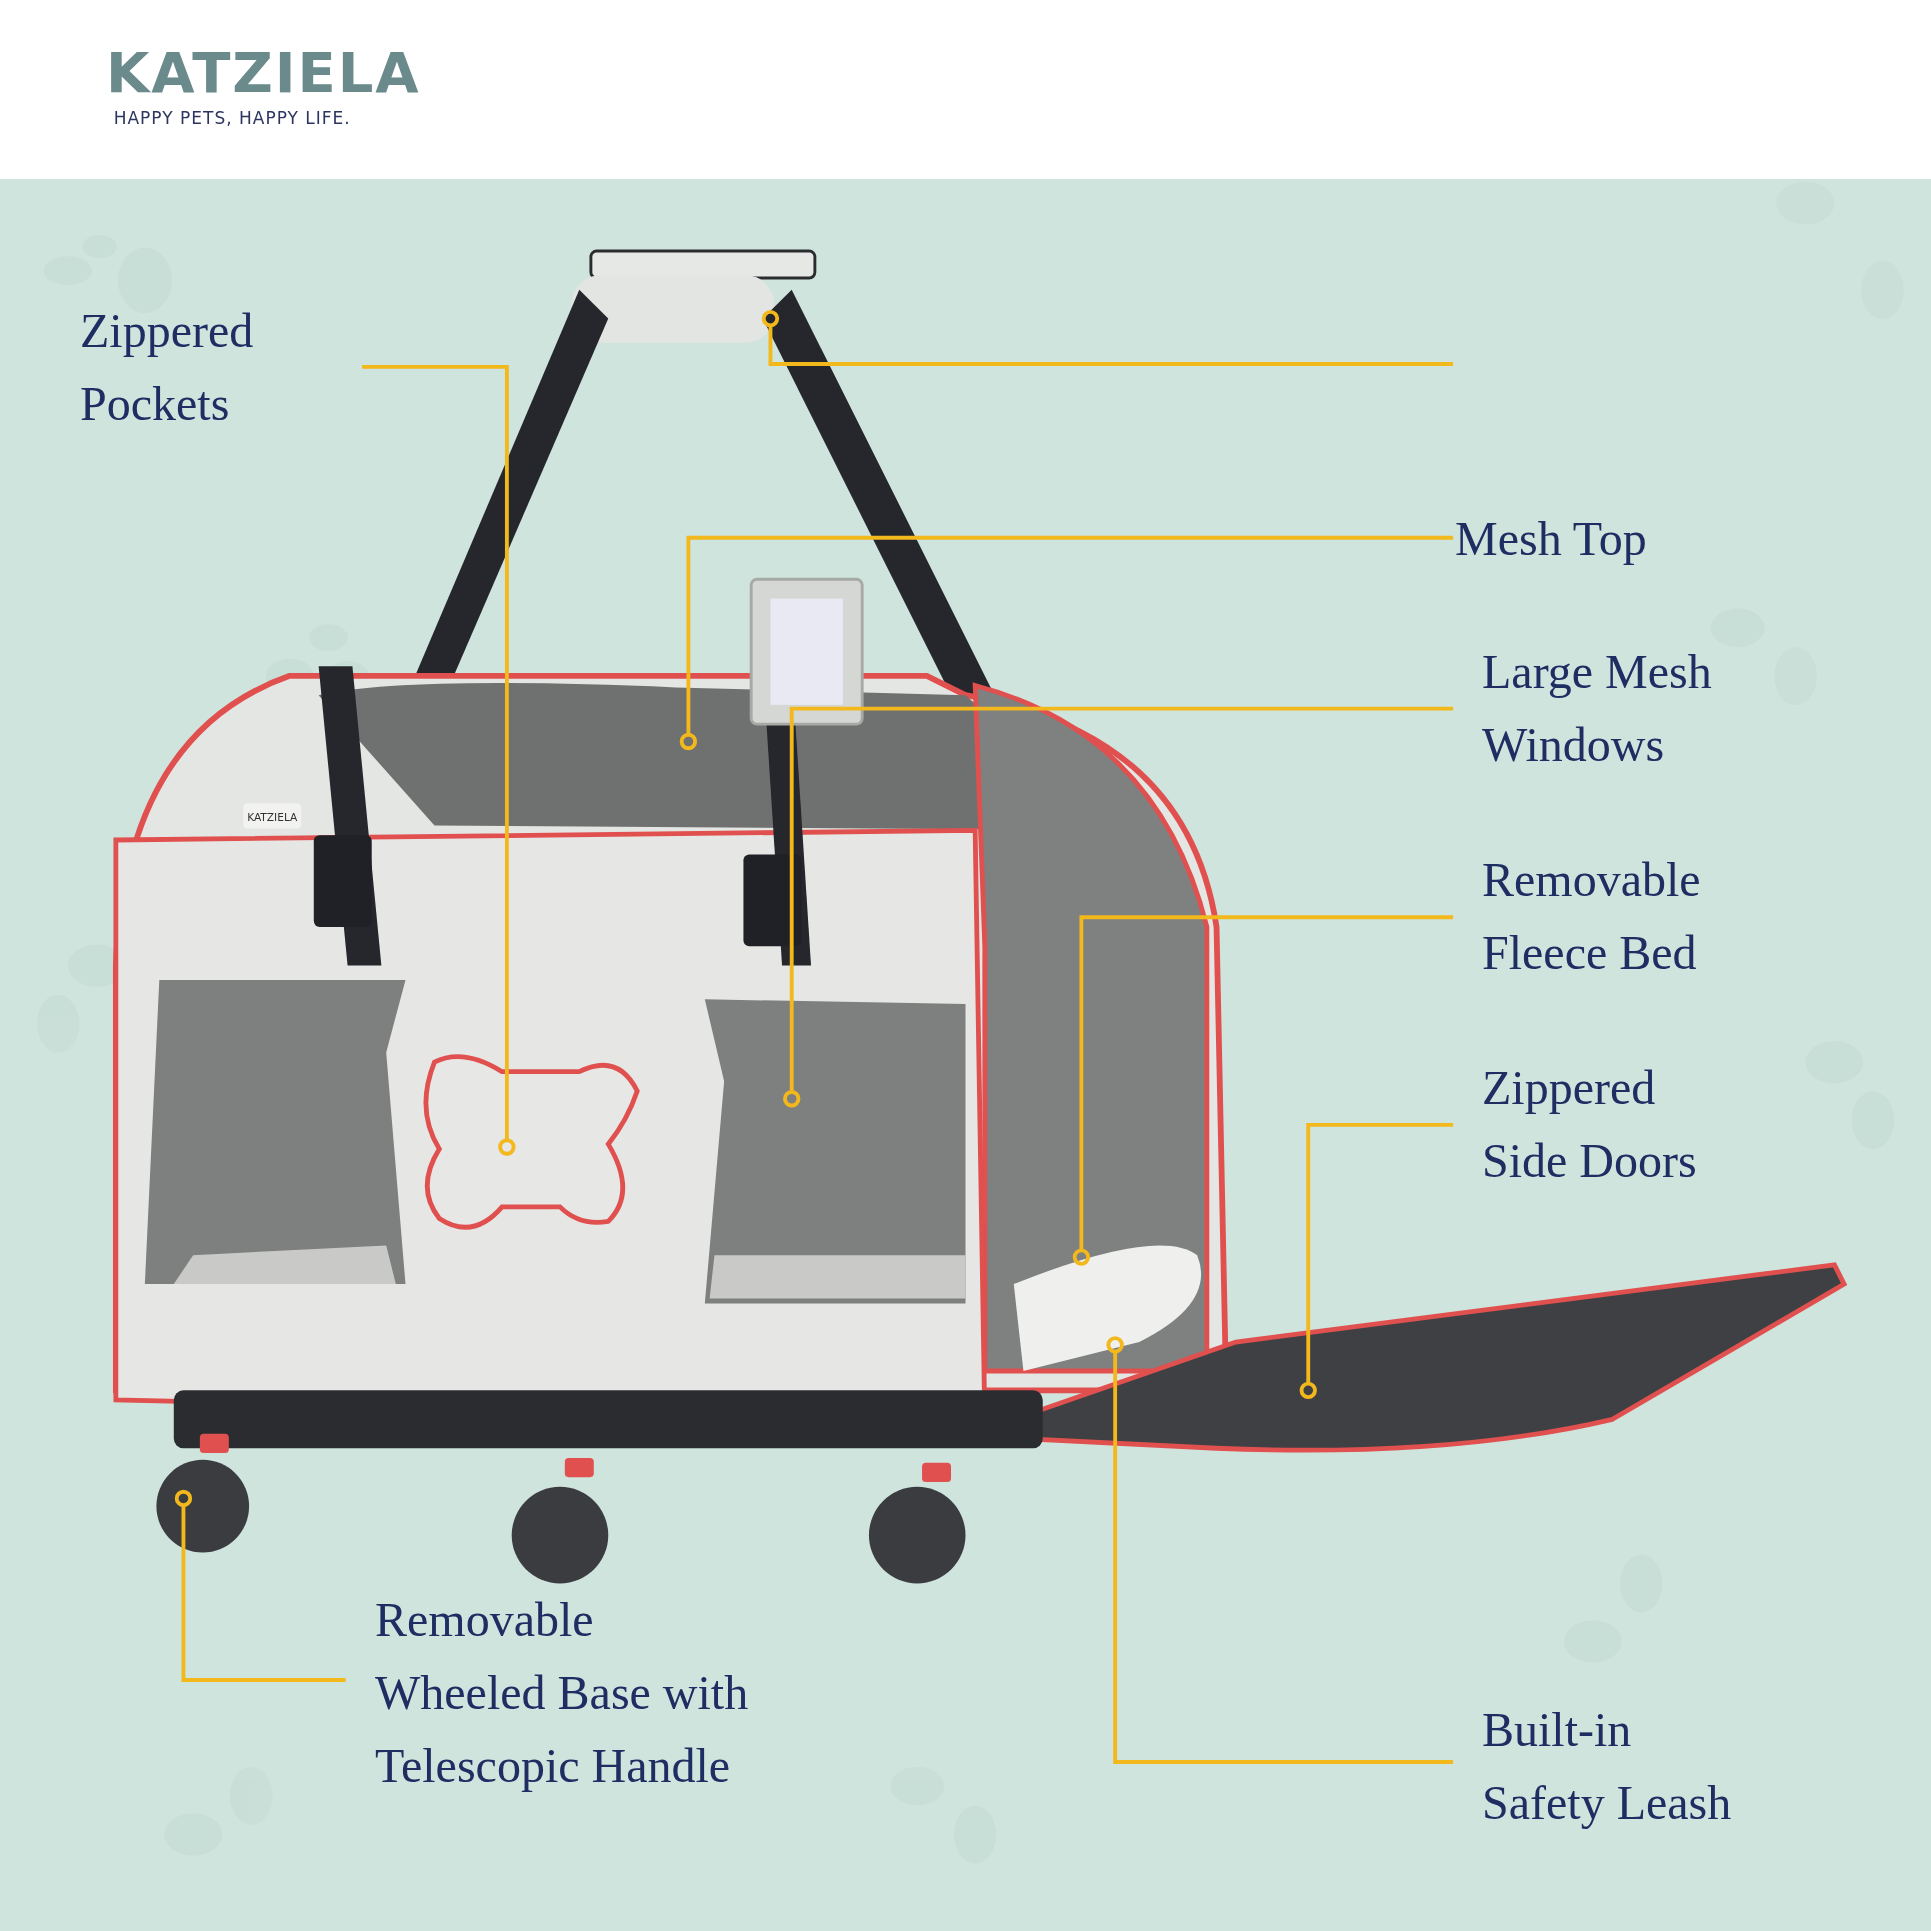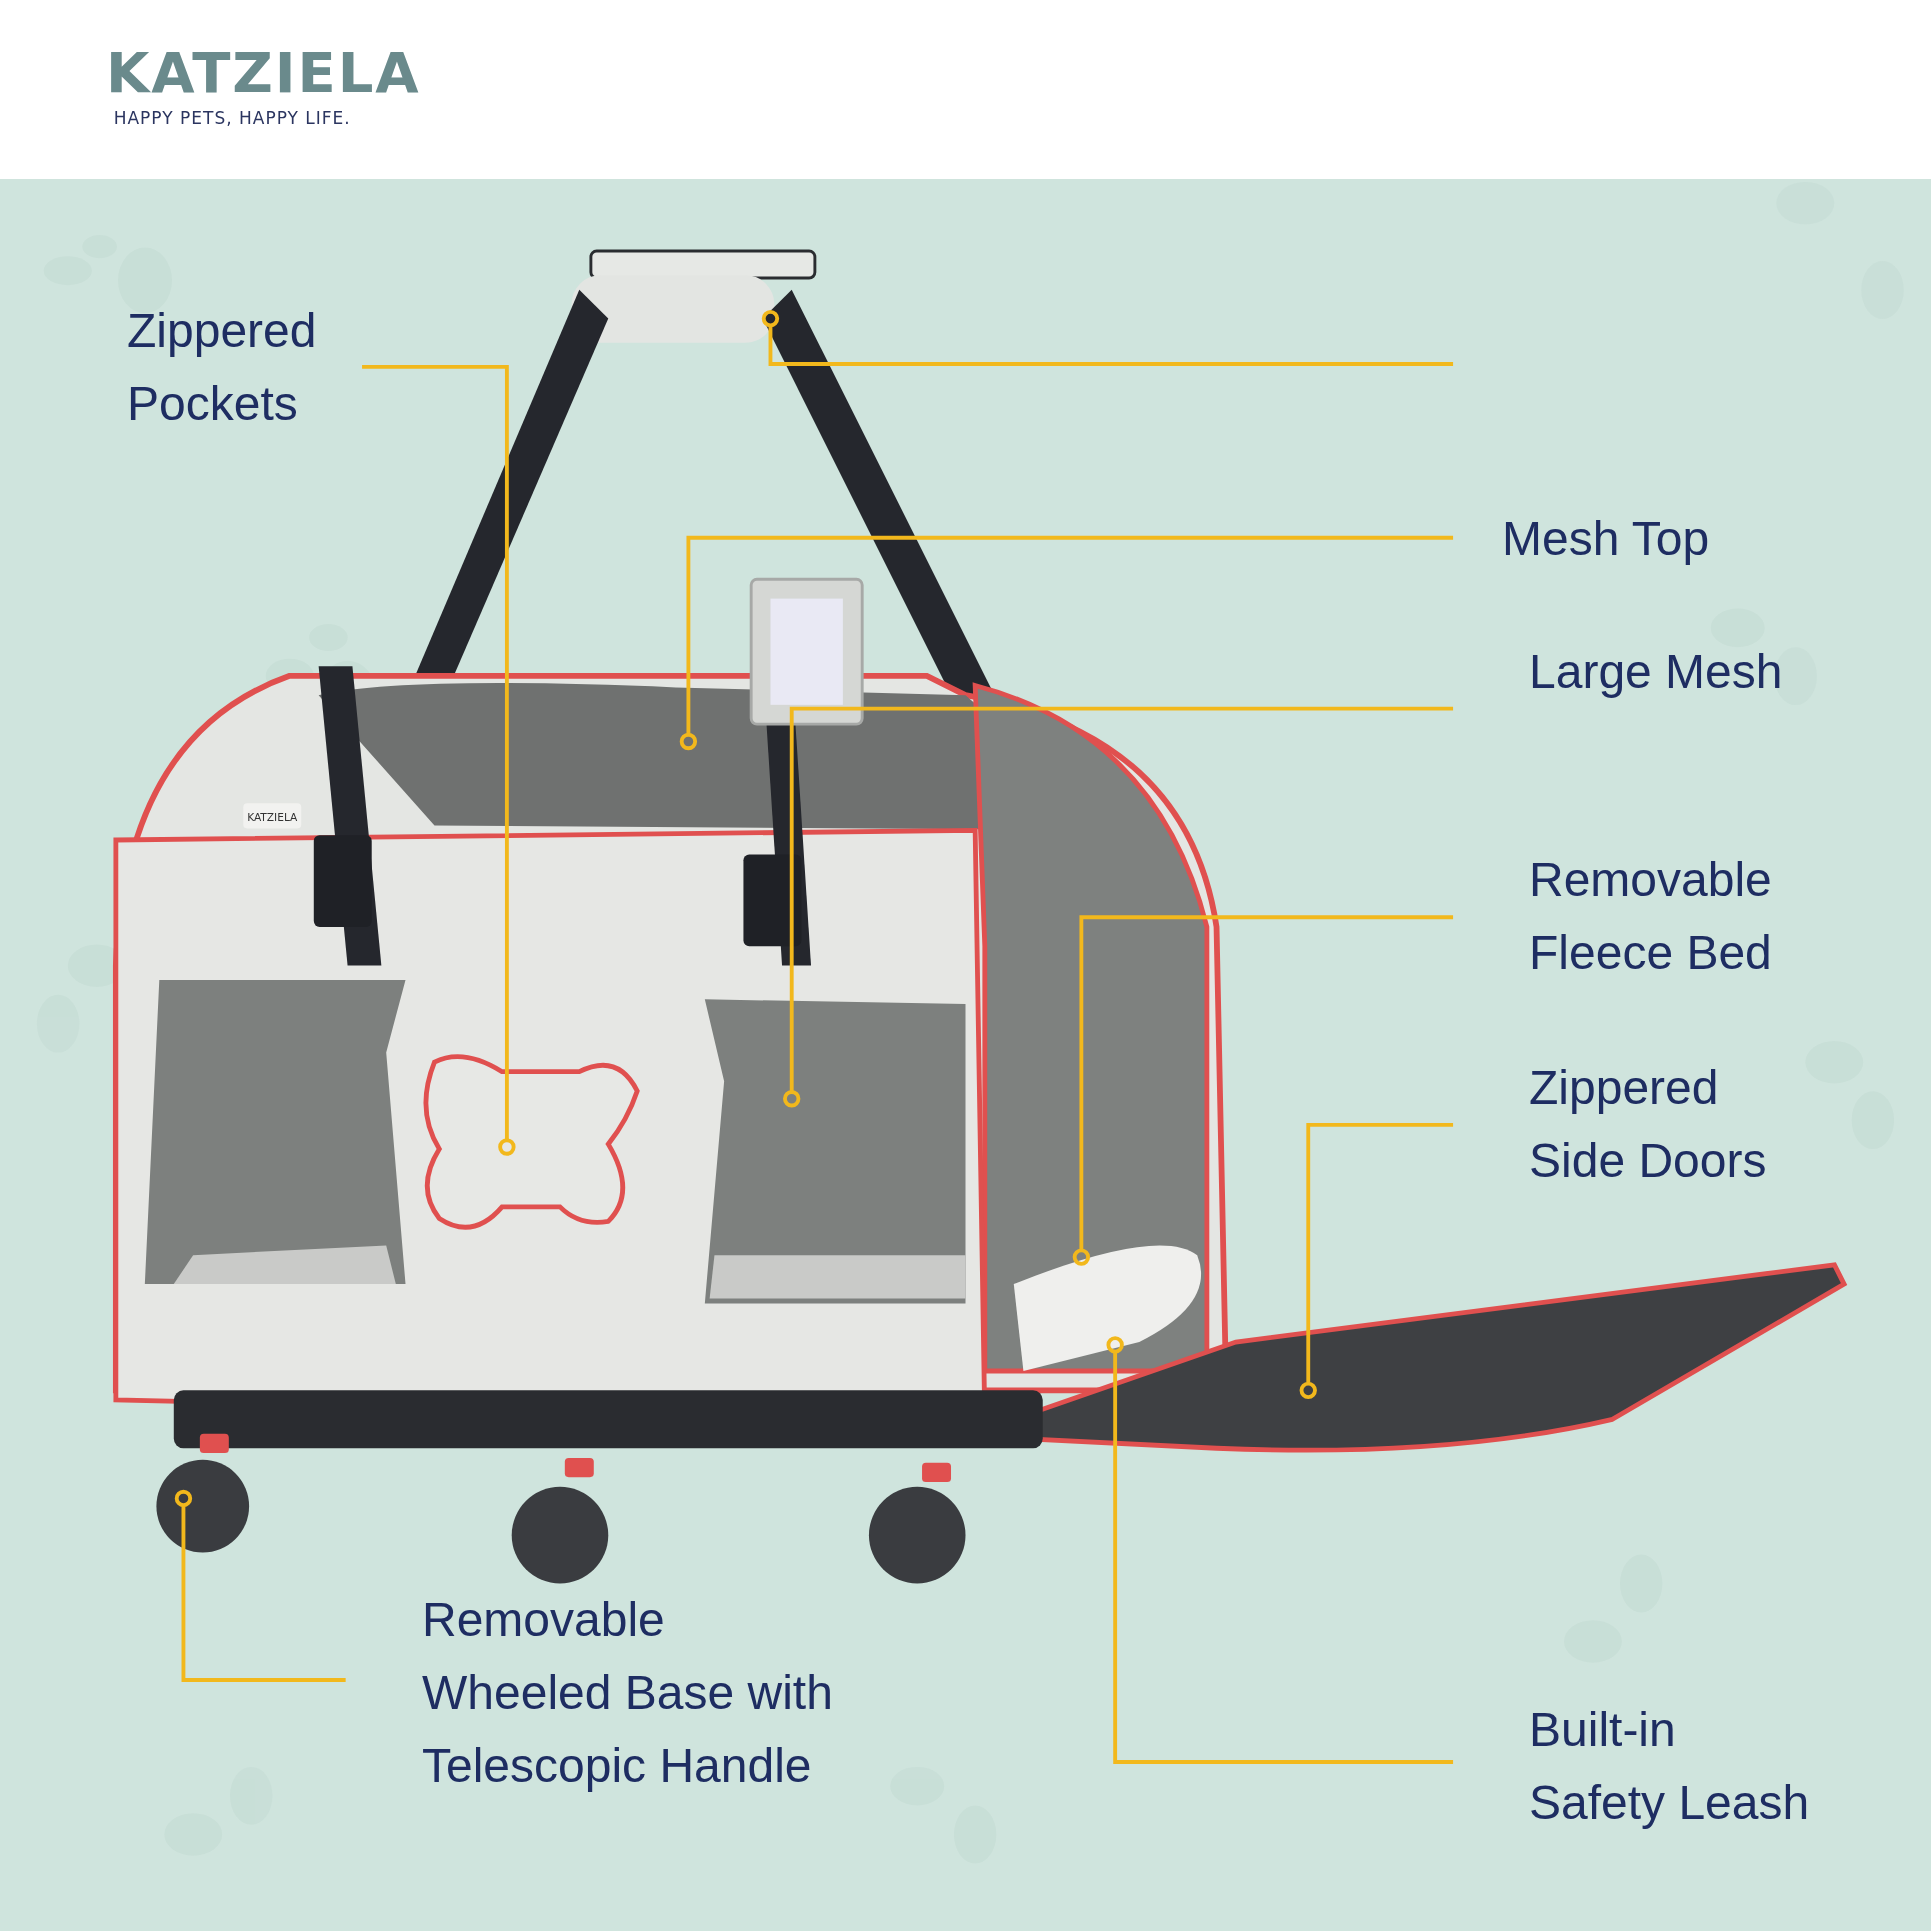--- a/index.html
+++ b/index.html
@@ -2,21 +2,21 @@
 <html><head>
 <meta charset="utf-8">
 <style>
   html,body{margin:0;padding:0;}
   body{width:1931px;height:1931px;position:relative;overflow:hidden;background:#cfe4dd;font-family:"DejaVu Sans","Liberation Sans",sans-serif;}
   .header{position:absolute;left:0;top:0;width:1931px;height:179px;background:#ffffff;}
   .logo{position:absolute;left:106px;top:44px;}
   .logo-word{font-family:"DejaVu Sans",sans-serif;font-weight:bold;font-size:56px;letter-spacing:1.9px;color:#6a8a8c;line-height:58px;}
   .logo-tag{font-family:"DejaVu Sans",sans-serif;font-size:17px;letter-spacing:1px;color:#2b3560;margin-left:7.7px;margin-top:5.8px;}
   .paws{position:absolute;left:0;top:179px;width:1931px;height:1752px;}
-  .label{position:absolute;color:#1e2d62;font-family:Liberation Sans, sans-serif;font-size:48px;line-height:73px;white-space:nowrap;margin-left:47px;}
+  .label{position:absolute;color:#1e2d62;font-family:Liberation Serif, serif;font-size:48px;line-height:73px;white-space:nowrap;}
   .label span{display:block;}
   svg.lines{position:absolute;left:0;top:0;width:1931px;height:1931px;}
   svg.product{position:absolute;left:0;top:0;width:1931px;height:1931px;}
 </style>
 </head>
 <body>
 
 <div class="header">
   <div class="logo">
     <div class="logo-word">KATZIELA</div>
@@ -129,20 +129,21 @@
   <span>Zippered</span>
   <span>Pockets</span>
 </div>
 <div class="label" style="left:1482px;top:294px;">
 </div>
 <div class="label" style="left:1455px;top:502px;">
   <span>Mesh Top</span>
 </div>
 <div class="label" style="left:1482px;top:635px;">
   <span>Large Mesh</span>
+  <span>Windows</span>
 </div>
 <div class="label" style="left:1482px;top:843px;">
   <span>Removable</span>
   <span>Fleece Bed</span>
 </div>
 <div class="label" style="left:1482px;top:1051px;">
   <span>Zippered</span>
   <span>Side Doors</span>
 </div>
 <div class="label" style="left:375px;top:1583px;">

